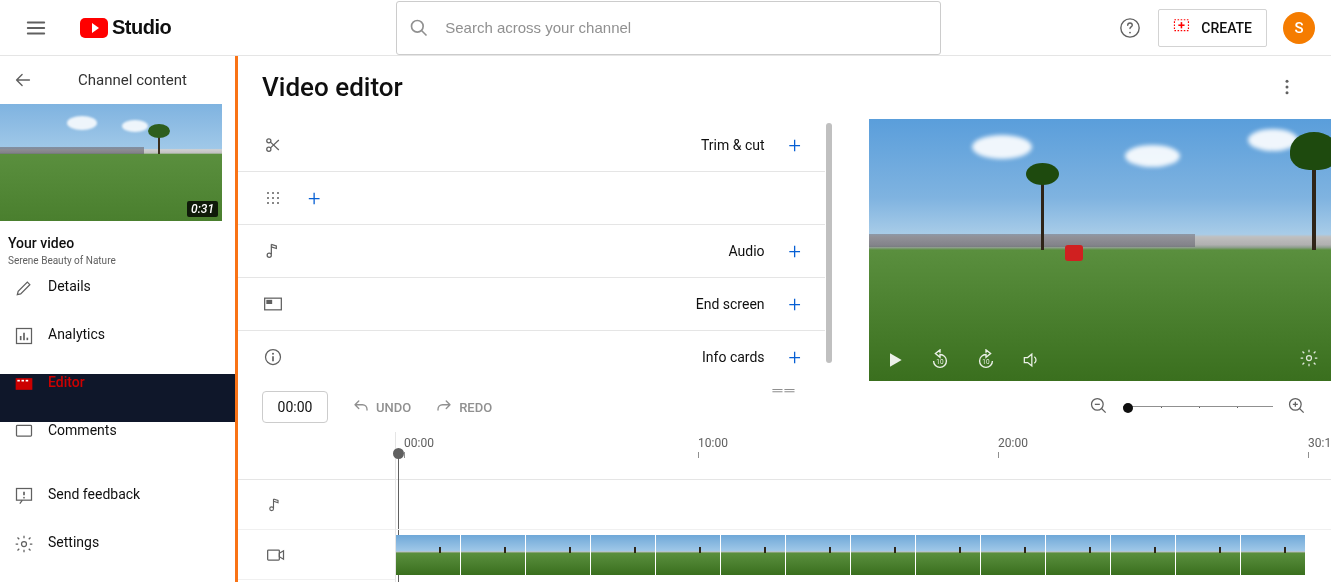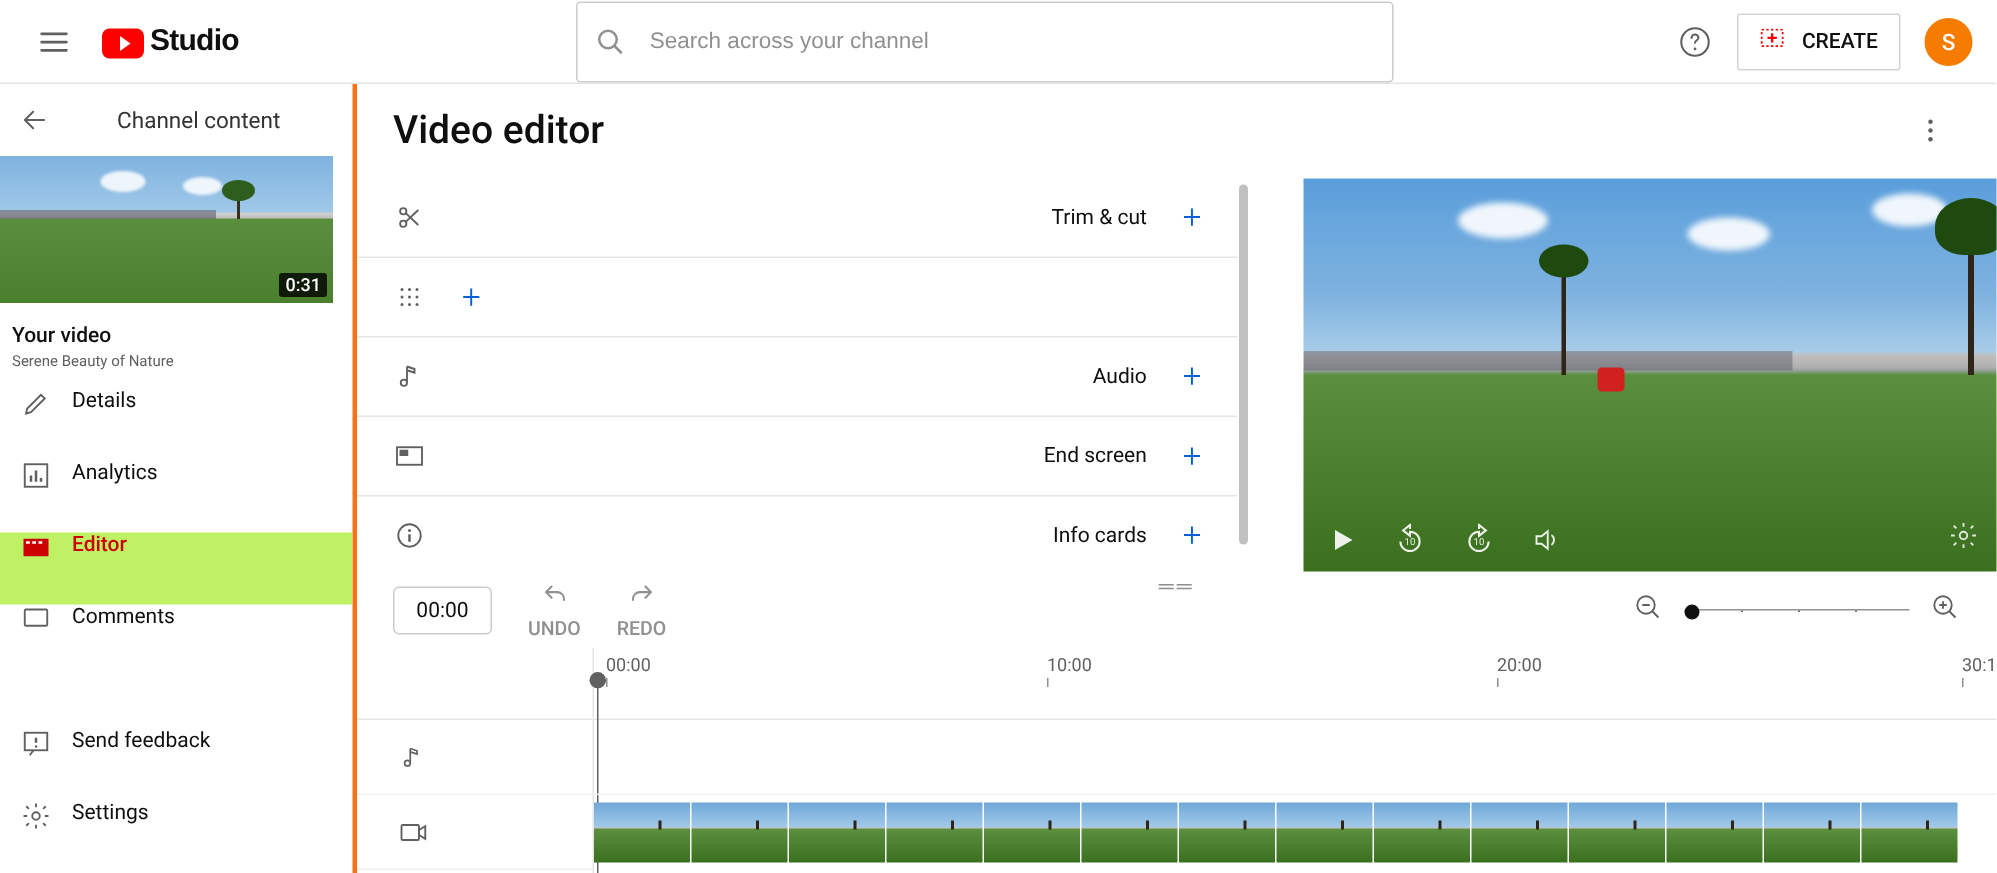--- a/index.html
+++ b/index.html
@@ -1,52 +1,52 @@
 <!DOCTYPE html>
 <html><head>
 <meta charset="utf-8">
 <style>
 * { box-sizing: border-box; margin: 0; padding: 0; }
 body { font-family: Roboto, Arial, sans-serif; font-size: 14px; color: #0f0f0f; background: #fff; overflow: hidden; width: 1331px; height: 582px; }
 
 
 .header { height: 56px; display: flex; align-items: center; padding: 0 16px; border-bottom: 1px solid #e5e5e5; }
 .hamburger { width: 40px; height: 40px; display: flex; align-items: center; justify-content: center; cursor: pointer; color: #606060; }
-.logo { display: flex; align-items: flex-end; margin-left: 12px; }
+.logo { display: flex; align-items: center; margin-left: 24px; }
 .logo-play { width: 28px; height: 20px; background: #ff0000; border-radius: 5px; display: flex; align-items: center; justify-content: center; margin-right: 4px; }
 .logo-play::after { content: ''; border-left: 7px solid #fff; border-top: 5px solid transparent; border-bottom: 5px solid transparent; margin-left: 2px; }
 .logo-text { font-size: 20px; font-weight: 700; letter-spacing: -0.5px; font-family: 'Arial Black', Arial, sans-serif; }
 .search-box { flex: 0 0 545px; margin-left: 225px; height: 54px; border: 1px solid #ccc; border-radius: 3px; display: flex; align-items: center; padding: 0 12px; }
 .search-box svg { color: #909090; margin-right: 16px; }
 .search-box input { border: none; outline: none; flex: 1; font-size: 15px; color: #606060; }
 .search-box input::placeholder { color: #909090; }
 .header-right { margin-left: auto; display: flex; align-items: center; gap: 8px; }
 .icon-btn { width: 40px; height: 40px; display: flex; align-items: center; justify-content: center; cursor: pointer; color: #606060; border-radius: 50%; }
 .create-btn { height: 38px; border: 1px solid #d3d3d3; border-radius: 2px; display: flex; align-items: center; padding: 0 14px; gap: 8px; cursor: pointer; font-weight: 500; font-size: 14px; }
 .create-btn .plus { color: #ff0000; }
 .avatar { width: 32px; height: 32px; border-radius: 50%; background: #f57c00; color: #fff; display: flex; align-items: center; justify-content: center; font-weight: 500; font-size: 15px; margin-left: 8px; }
 
 
 .body { display: flex; height: calc(582px - 56px); }
 .sidebar { width: 238px; border-right: 3px solid #f97316; display: flex; flex-direction: column; overflow: hidden; }
 .back-row { height: 48px; display: flex; align-items: center; padding: 0 24px 0 12px; gap: 20px; }
 .back-row .label { font-size: 15px; font-weight: 400; flex: 1; text-align: center; color: #333; }
-.thumb { width: 222px; height: 98px; position: relative; background: linear-gradient(to bottom, #7fb3e0 0%, #a0c8e8 38%, #d0d0d0 39%, #c0c0c0 42%, #5a8f3e 43%, #4a7f2e 100%); overflow: hidden; }
+.thumb { width: 222px; height: 117px; position: relative; background: linear-gradient(to bottom, #7fb3e0 0%, #a0c8e8 38%, #d0d0d0 39%, #c0c0c0 42%, #5a8f3e 43%, #4a7f2e 100%); overflow: hidden; font-style: italic; }
 .thumb .skyline { position: absolute; top: 37%; left: 0; right: 35%; height: 6%; background: linear-gradient(to bottom, rgba(120,120,130,0.7), rgba(100,100,110,0.7)); }
 .thumb .cloud { position: absolute; background: rgba(255,255,255,0.85); border-radius: 50%; filter: blur(1px); }
 .thumb .tree { position: absolute; top: 24%; right: 28%; width: 2px; height: 19%; background: #3a2e1e; }
 .thumb .tree::before { content: ''; position: absolute; top: -8px; left: -10px; width: 22px; height: 14px; background: #2e5e1e; border-radius: 50%; }
 .thumb .dur { position: absolute; right: 4px; bottom: 4px; background: rgba(0,0,0,0.8); color: #fff; font-size: 12px; padding: 1px 4px; border-radius: 2px; font-weight: 500; }
 .video-meta { padding: 14px 8px 12px; }
 .video-meta .t1 { font-size: 14px; font-weight: 500; margin-bottom: 4px; }
 .video-meta .t2 { font-size: 10px; color: #606060; }
 .nav { flex: 1; overflow: hidden; }
 .nav-item { height: 48px; display: flex; align-items: flex-start; padding: 0 24px 0 12px; gap: 12px; cursor: pointer; color: #606060; font-size: 14px; }
 .nav-item .icon { width: 24px; display: flex; justify-content: center; }
-.nav-item.active { color: #cc0000; background: #bef264; }
+.nav-item.active { color: #cc0000; background: #0f172a; }
 .nav-item.active .icon { color: #cc0000; }
 .nav-item .label { color: #0f0f0f; font-weight: 400; }
 .nav-item.active .label { color: #cc0000; font-weight: 500; }
 .nav-bottom { border-top: none; }
 
 
 .main { flex: 1; display: flex; flex-direction: column; position: relative; }
 .titlebar { height: 62px; display: flex; align-items: center; padding: 0 24px; }
 .titlebar h1 { font-size: 26px; font-weight: 500; }
 .titlebar .more { margin-left: auto; }
@@ -70,21 +70,21 @@
 .preview .tree2::before { content:''; position:absolute; top:-8px; left:-22px; width: 48px; height: 38px; background:#1e4a0e; border-radius:50% 50% 40% 40%; }
 .preview .red-obj { position: absolute; top: 48%; left: 42%; width: 18px; height: 16px; background: #d02020; border-radius: 3px; }
 .preview .controls { position: absolute; left: 16px; bottom: 10px; display: flex; gap: 24px; align-items: center; color: rgba(255,255,255,0.9); }
 .preview .controls .ctrl { cursor: pointer; display: flex; align-items: center; justify-content: center; }
 .preview .gear { position: absolute; right: 16px; bottom: 10px; color: rgba(255,255,255,0.85); cursor: pointer; }
 
 
 .tl-toolbar { height: 50px; display: flex; align-items: center; padding: 0 24px; position: relative; }
 .drag-handle { position: absolute; left: 50%; top: 0; transform: translateX(-50%); color: #909090; font-size: 14px; letter-spacing: 2px; }
 .time-input { width: 66px; height: 32px; border: 1px solid #ccc; border-radius: 4px; display: flex; align-items: center; justify-content: center; font-size: 14px; }
-.ur-btn { display: flex; align-items: center; gap: 6px; margin-left: 24px; color: #909090; font-size: 13px; font-weight: 500; cursor: pointer; flex-direction: column; }
+.ur-btn { display: flex; align-items: center; gap: 6px; margin-left: 24px; color: #909090; font-size: 13px; font-weight: 500; cursor: pointer; }
 .zoom { margin-left: auto; display: flex; align-items: center; gap: 14px; color: #606060; }
 .zoom-track { width: 150px; height: 2px; background: repeating-linear-gradient(to right, #606060 0 1px, transparent 1px 38px); position: relative; border-top: 1px solid #909090; }
 .zoom-track::after { content:''; position:absolute; left:0; top:-4px; width:10px; height:10px; background:#0f0f0f; border-radius:50%; }
 
 
 .timeline { flex: 1; overflow: hidden; position: relative; padding-left: 158px; }
 .tl-left-col { position: absolute; left: 0; top: 0; bottom: 0; width: 158px; background: #fff; border-right: 1px solid #e5e5e5; }
 .tl-left-row { height: 50px; display: flex; align-items: center; padding-left: 28px; color: #606060; border-bottom: 1px solid #f0f0f0; }
 .tl-left-row.ruler { height: 48px; border-bottom: 1px solid #e5e5e5; }
 .tl-content { position: relative; height: 100%; }

